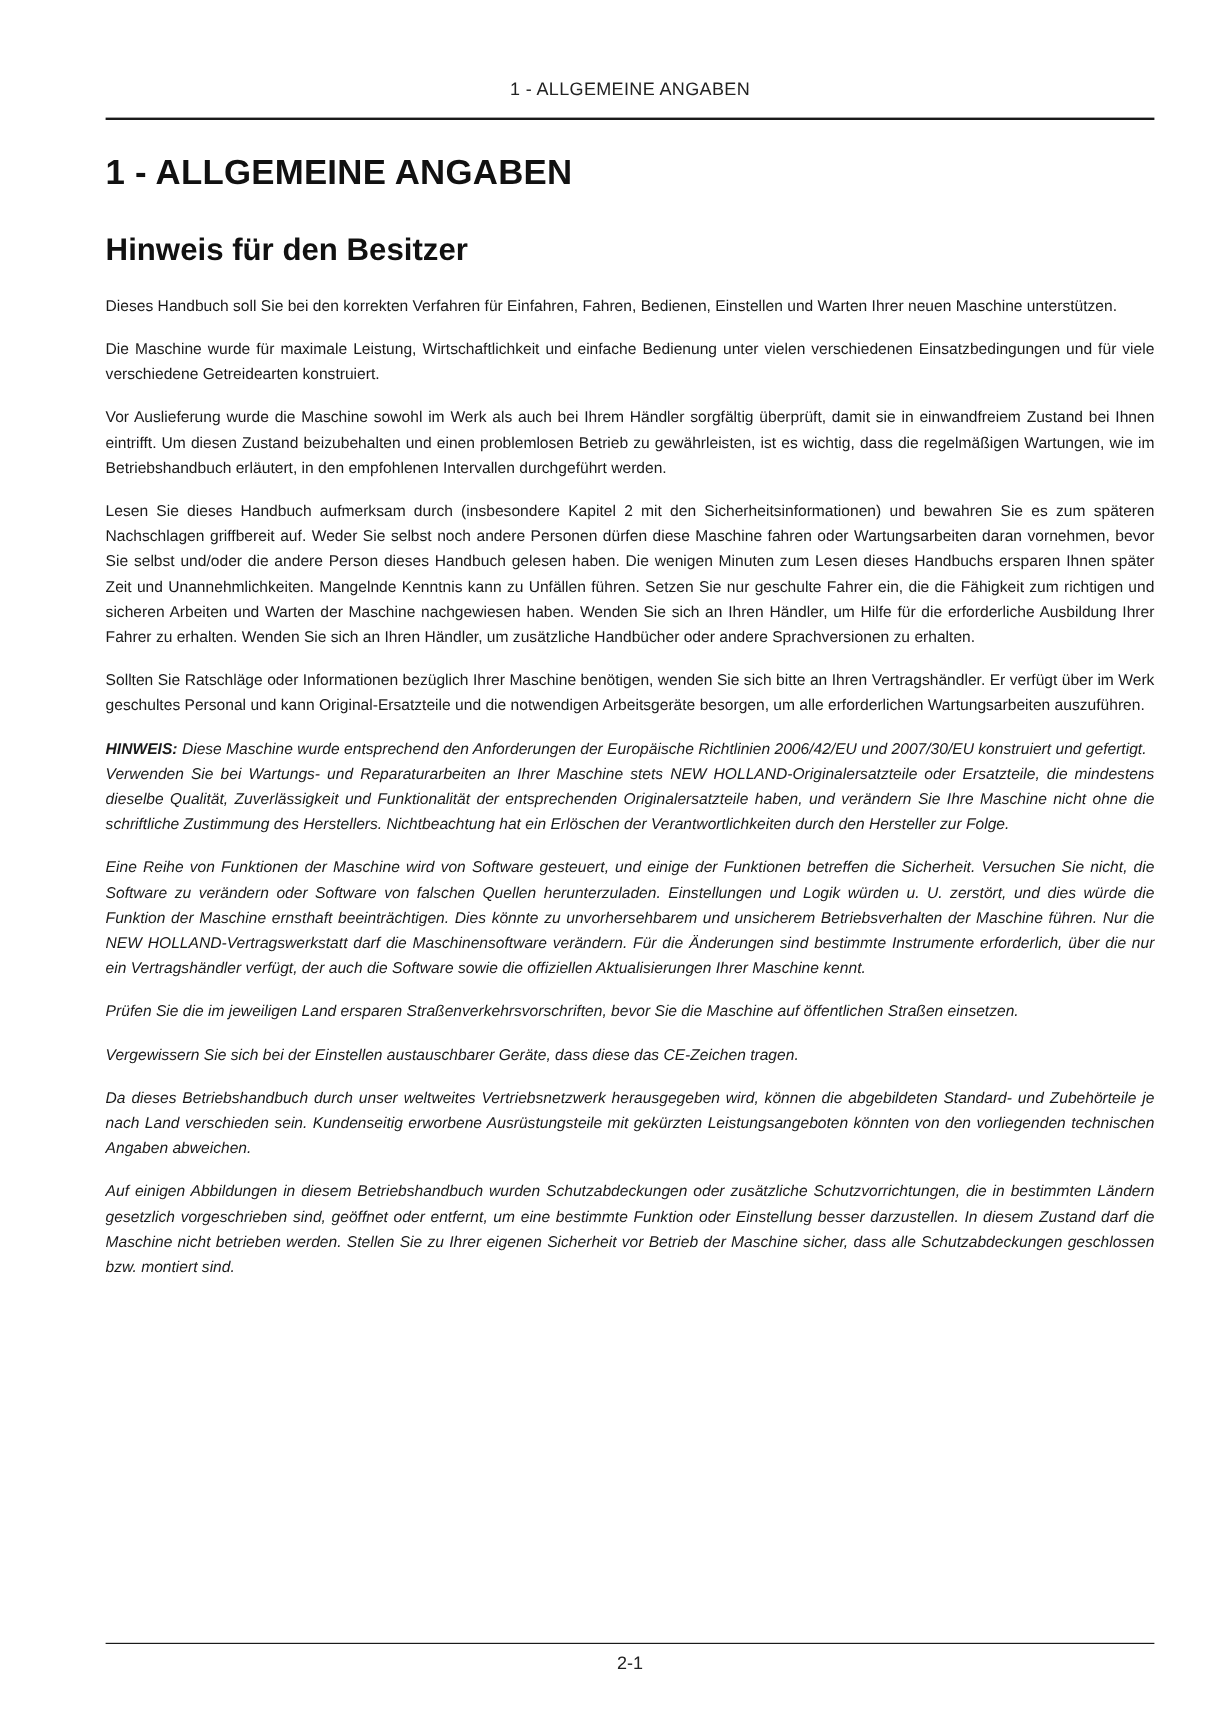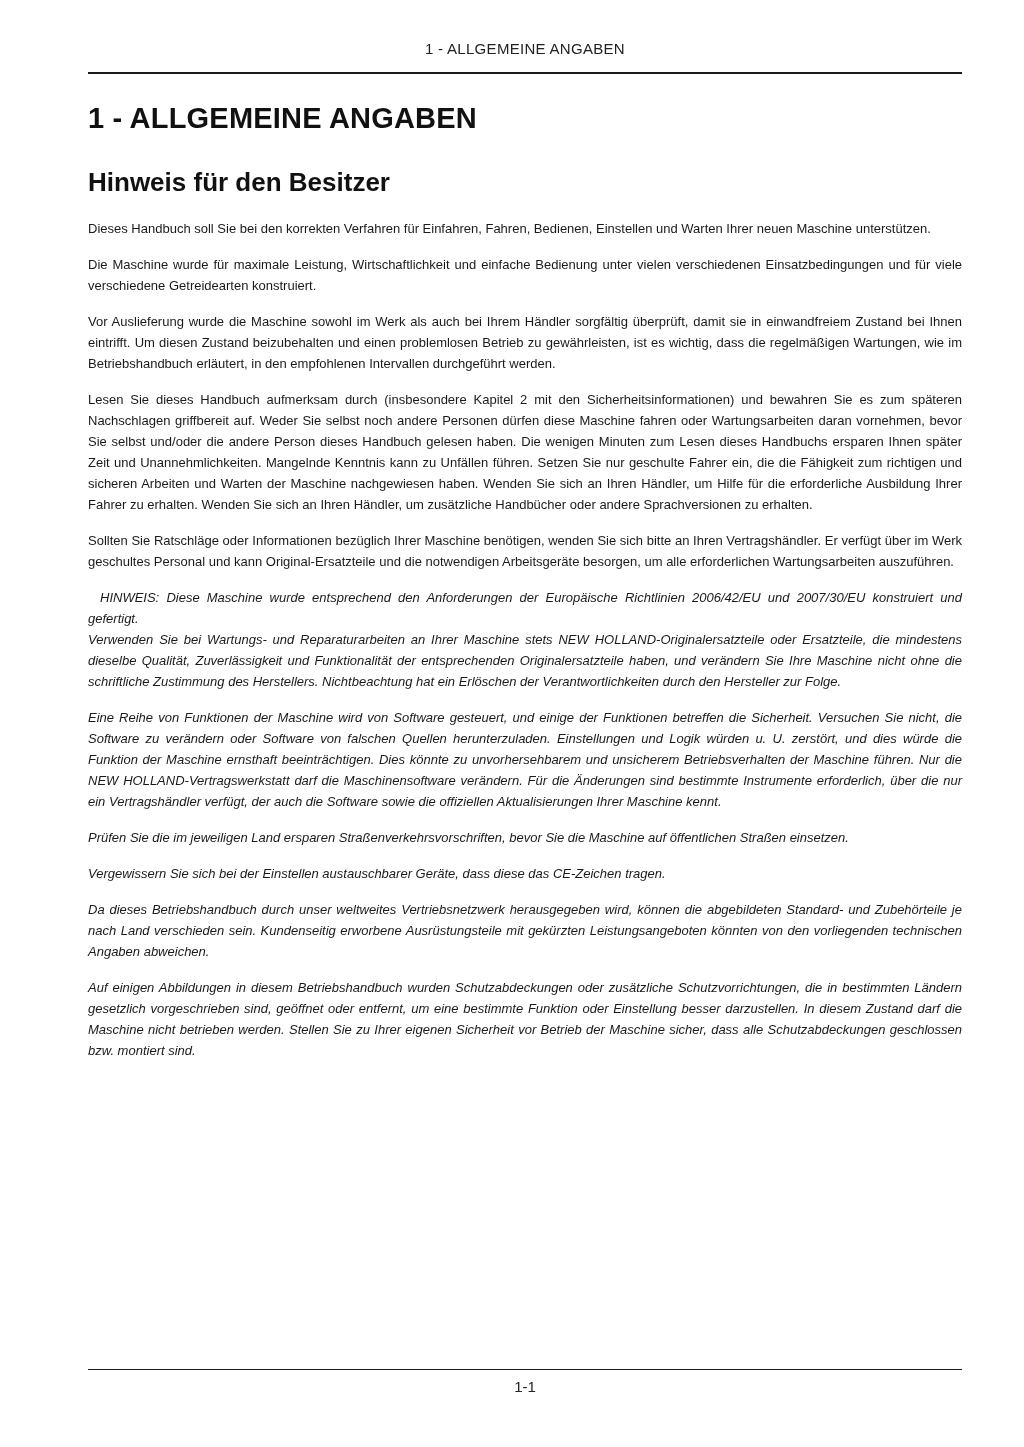--- a/index.html
+++ b/index.html
@@ -8,21 +8,21 @@
     width: 1024px;
     font-family: "Liberation Sans", sans-serif;
     color: #1a1a1a;
     -webkit-font-smoothing: antialiased;
   }
   .page {
     position: relative;
     width: 1024px;
     height: 1447px;
     background: #ffffff;
-    padding: 40px 62px 0 88px;
+    padding: 66px 62px 0 88px;
     overflow: hidden;
   }
   .running-header {
     text-align: center;
     font-size: 15px;
     color: #222;
     letter-spacing: 0.3px;
     margin-bottom: 15px;
   }
   .rule {
@@ -45,21 +45,21 @@
     margin: 0 0 20px 0;
   }
   .para {
     font-size: 13px;
     line-height: 21px;
     text-align: justify;
     margin-bottom: 15px;
     color: #1a1a1a;
   }
   .italic { font-style: italic; }
-  .note-lead { font-weight: normal; font-style: italic; margin-left: 12px; }
+  .note-lead { font-weight: bold; font-style: italic; }
   .page-footer {
     position: absolute;
     left: 88px;
     right: 62px;
     bottom: 52px;
   }
   .footer-rule { height: 1.5px; }
   .page-number {
     text-align: center;
     font-size: 15px;
@@ -90,16 +90,16 @@
     <span>Verwenden Sie bei Wartungs- und Reparaturarbeiten an Ihrer Maschine stets NEW HOLLAND-Originalersatzteile oder Ersatzteile, die mindestens dieselbe Qualität, Zuverlässigkeit und Funktionalität der entsprechenden Originalersatzteile haben, und verändern Sie Ihre Maschine nicht ohne die schriftliche Zustimmung des Herstellers. Nichtbeachtung hat ein Erlöschen der Verantwortlichkeiten durch den Hersteller zur Folge.</span></p>
 
   <p class="para italic">Eine Reihe von Funktionen der Maschine wird von Software gesteuert, und einige der Funktionen betreffen die Sicherheit. Versuchen Sie nicht, die Software zu verändern oder Software von falschen Quellen herunterzuladen. Einstellungen und Logik würden u. U. zerstört, und dies würde die Funktion der Maschine ernsthaft beeinträchtigen. Dies könnte zu unvorhersehbarem und unsicherem Betriebsverhalten der Maschine führen. Nur die NEW HOLLAND-Vertragswerkstatt darf die Maschinensoftware verändern. Für die Änderungen sind bestimmte Instrumente erforderlich, über die nur ein Vertragshändler verfügt, der auch die Software sowie die offiziellen Aktualisierungen Ihrer Maschine kennt.</p>
   <p class="para italic">Prüfen Sie die im jeweiligen Land ersparen Straßenverkehrsvorschriften, bevor Sie die Maschine auf öffentlichen Straßen einsetzen.</p>
   <p class="para italic">Vergewissern Sie sich bei der Einstellen austauschbarer Geräte, dass diese das CE-Zeichen tragen.</p>
   <p class="para italic">Da dieses Betriebshandbuch durch unser weltweites Vertriebsnetzwerk herausgegeben wird, können die abgebildeten Standard- und Zubehörteile je nach Land verschieden sein. Kundenseitig erworbene Ausrüstungsteile mit gekürzten Leistungsangeboten könnten von den vorliegenden technischen Angaben abweichen.</p>
   <p class="para italic">Auf einigen Abbildungen in diesem Betriebshandbuch wurden Schutzabdeckungen oder zusätzliche Schutzvorrichtungen, die in bestimmten Ländern gesetzlich vorgeschrieben sind, geöffnet oder entfernt, um eine bestimmte Funktion oder Einstellung besser darzustellen. In diesem Zustand darf die Maschine nicht betrieben werden. Stellen Sie zu Ihrer eigenen Sicherheit vor Betrieb der Maschine sicher, dass alle Schutzabdeckungen geschlossen bzw. montiert sind.</p>
 
   <footer class="page-footer">
     <hr class="rule footer-rule">
-    <div class="page-number">1-1</div>
+    <div class="page-number">2-1</div>
   </footer>
 
 </div>
 
 </body></html>

